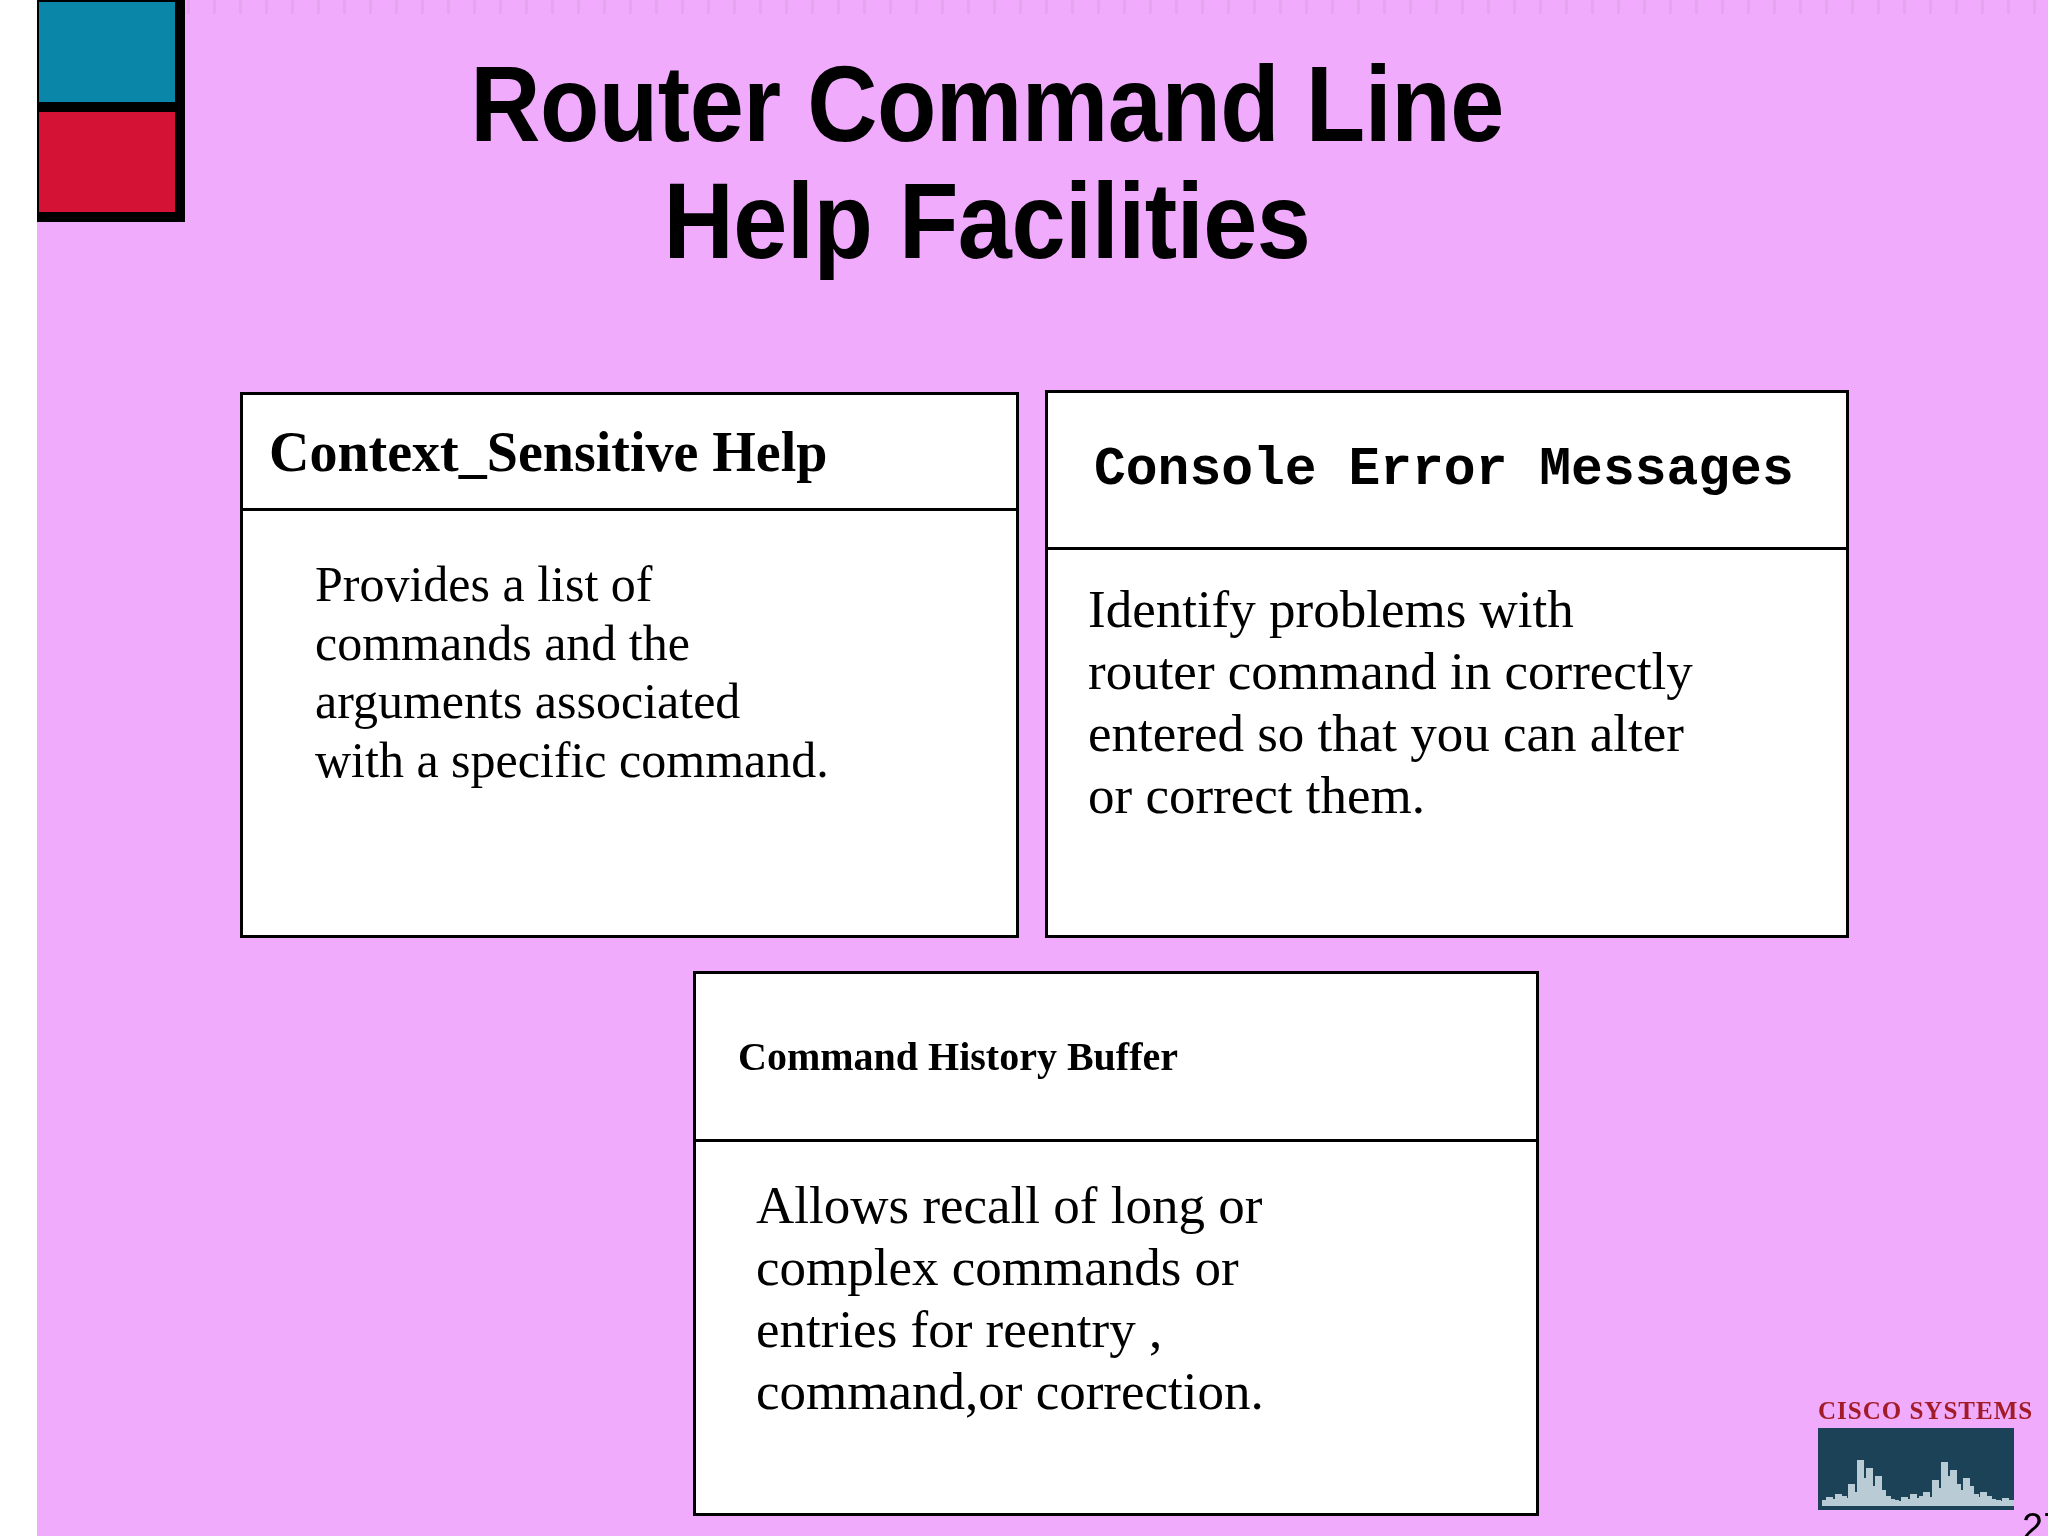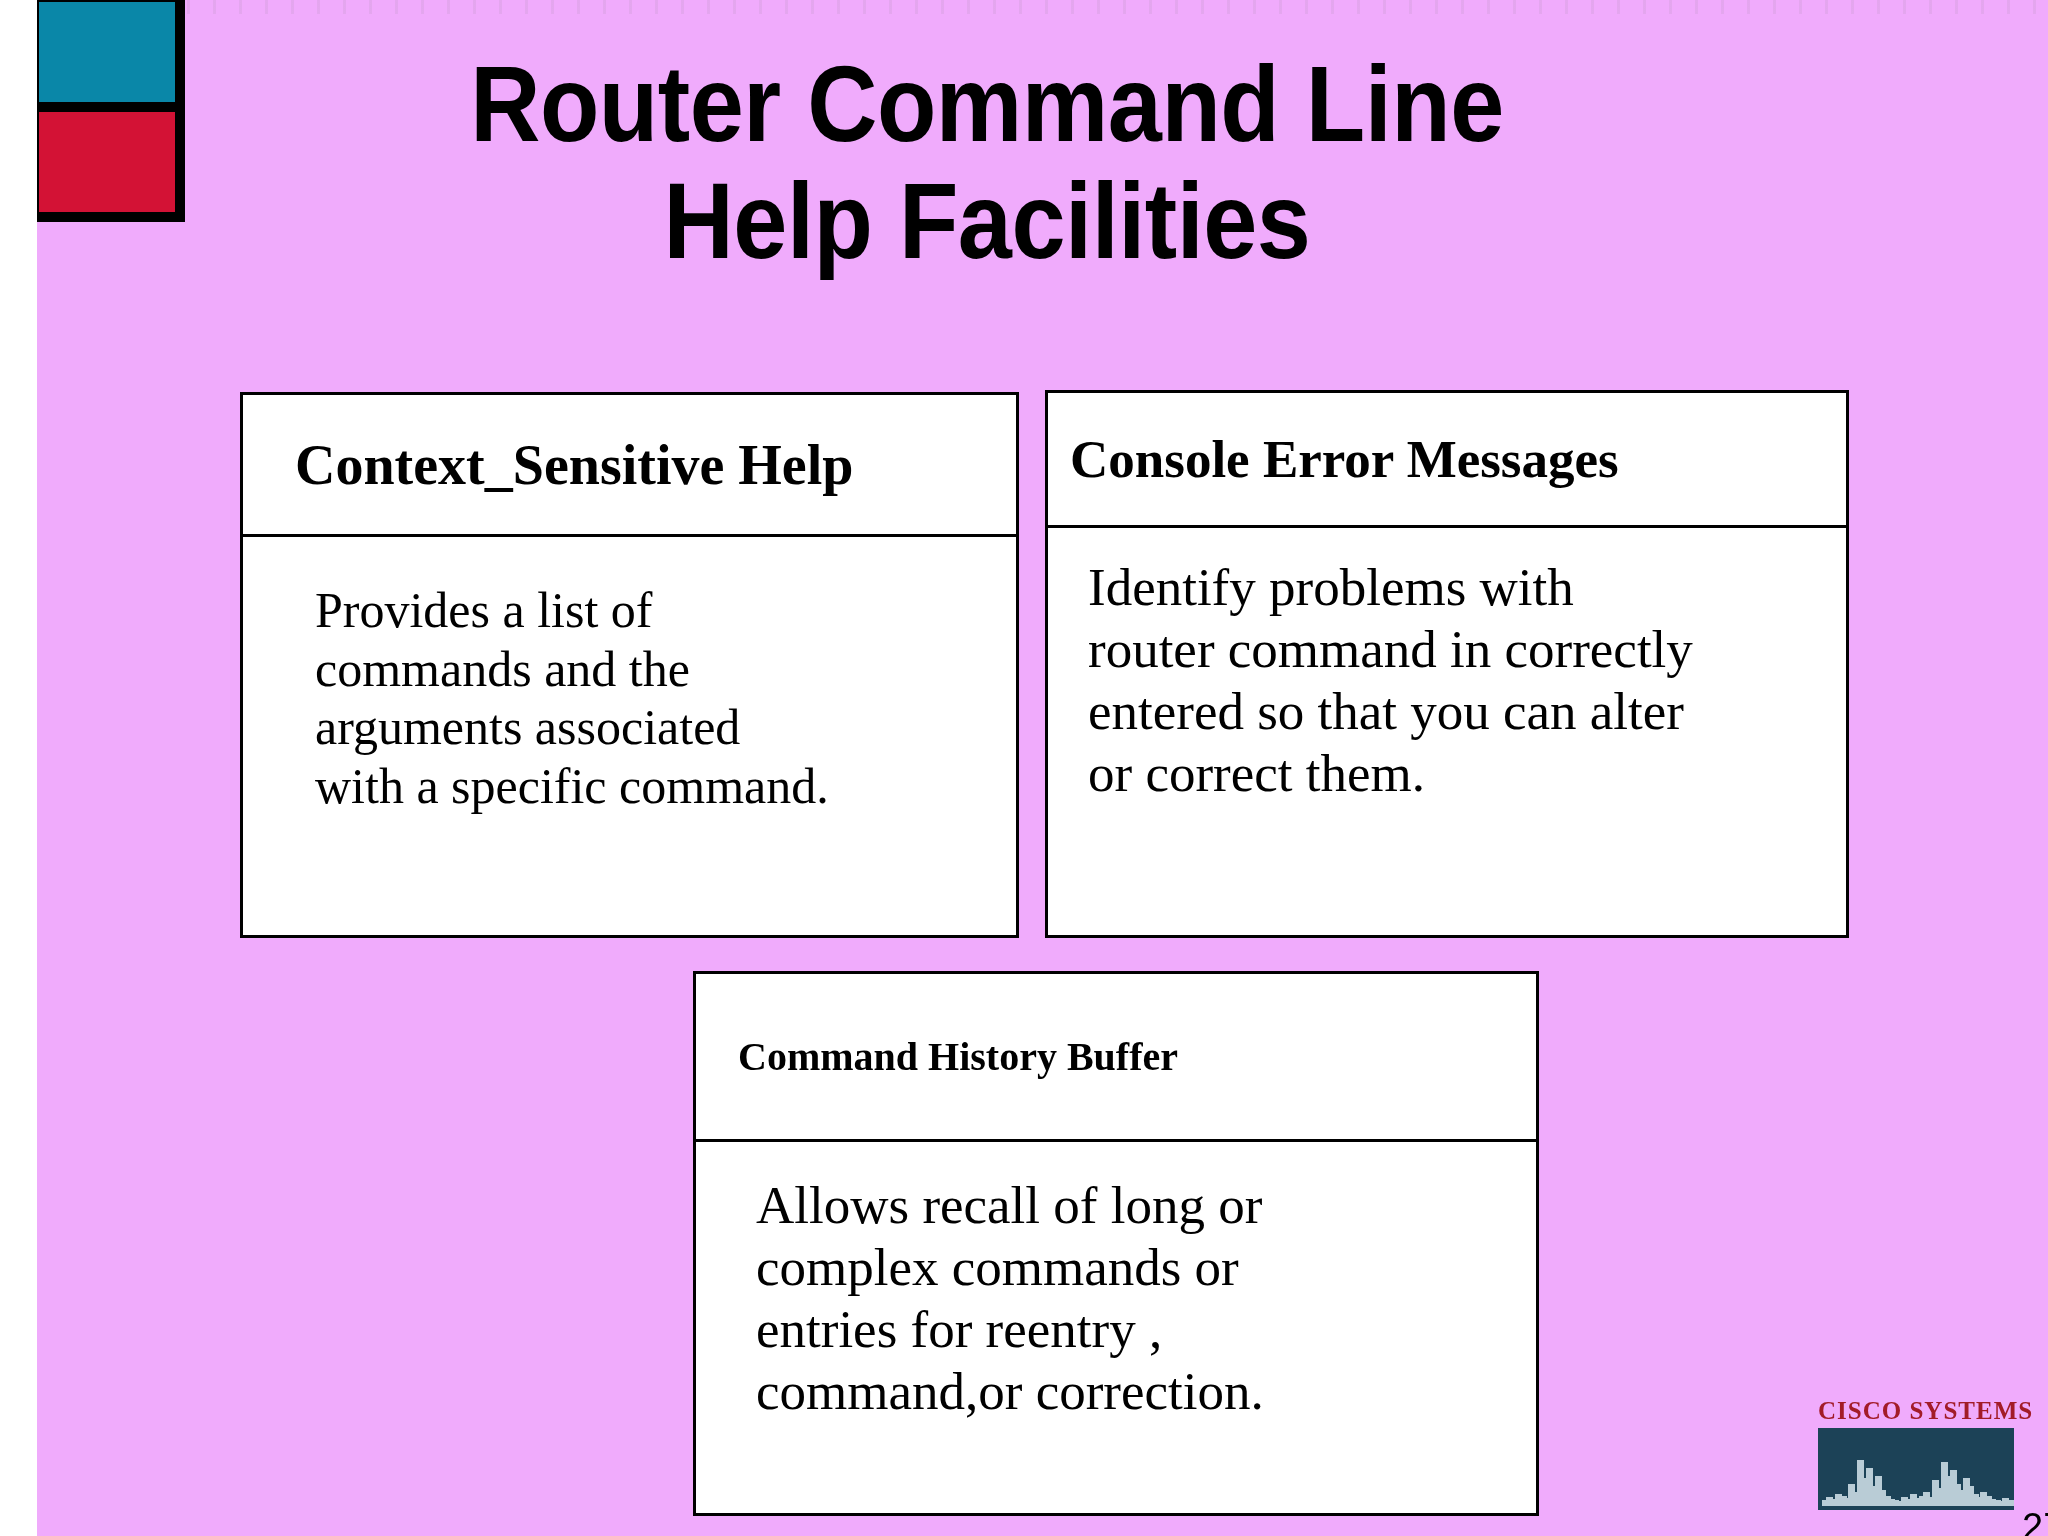--- a/index.html
+++ b/index.html
@@ -97,41 +97,42 @@
   }
 
   
   #box-context {
     left: 203px;
     top: 392px;
     width: 779px;
     height: 546px;
   }
   #box-context .box-header {
-    height: 142px;
-    padding-left: 52px;
+    height: 116px;
+    padding-left: 26px;
     font-size: 56px;
   }
   #box-context .box-body {
     padding: 44px 18px 0 72px;
     font-size: 50px;
     line-height: 1.17;
   }
 
   
   #box-console {
     left: 1008px;
     top: 390px;
     width: 804px;
     height: 548px;
   }
   #box-console .box-header {
-    height: 135px;
-    padding-left: 22px;
+    height: 157px;
+    padding-left: 46px;
     font-size: 53px;
+    font-family: Liberation Mono, monospace;
   }
   #box-console .box-body {
     padding: 28px 8px 0 40px;
     font-size: 53px;
     line-height: 1.17;
   }
 
   
   #box-history {
     left: 656px;

